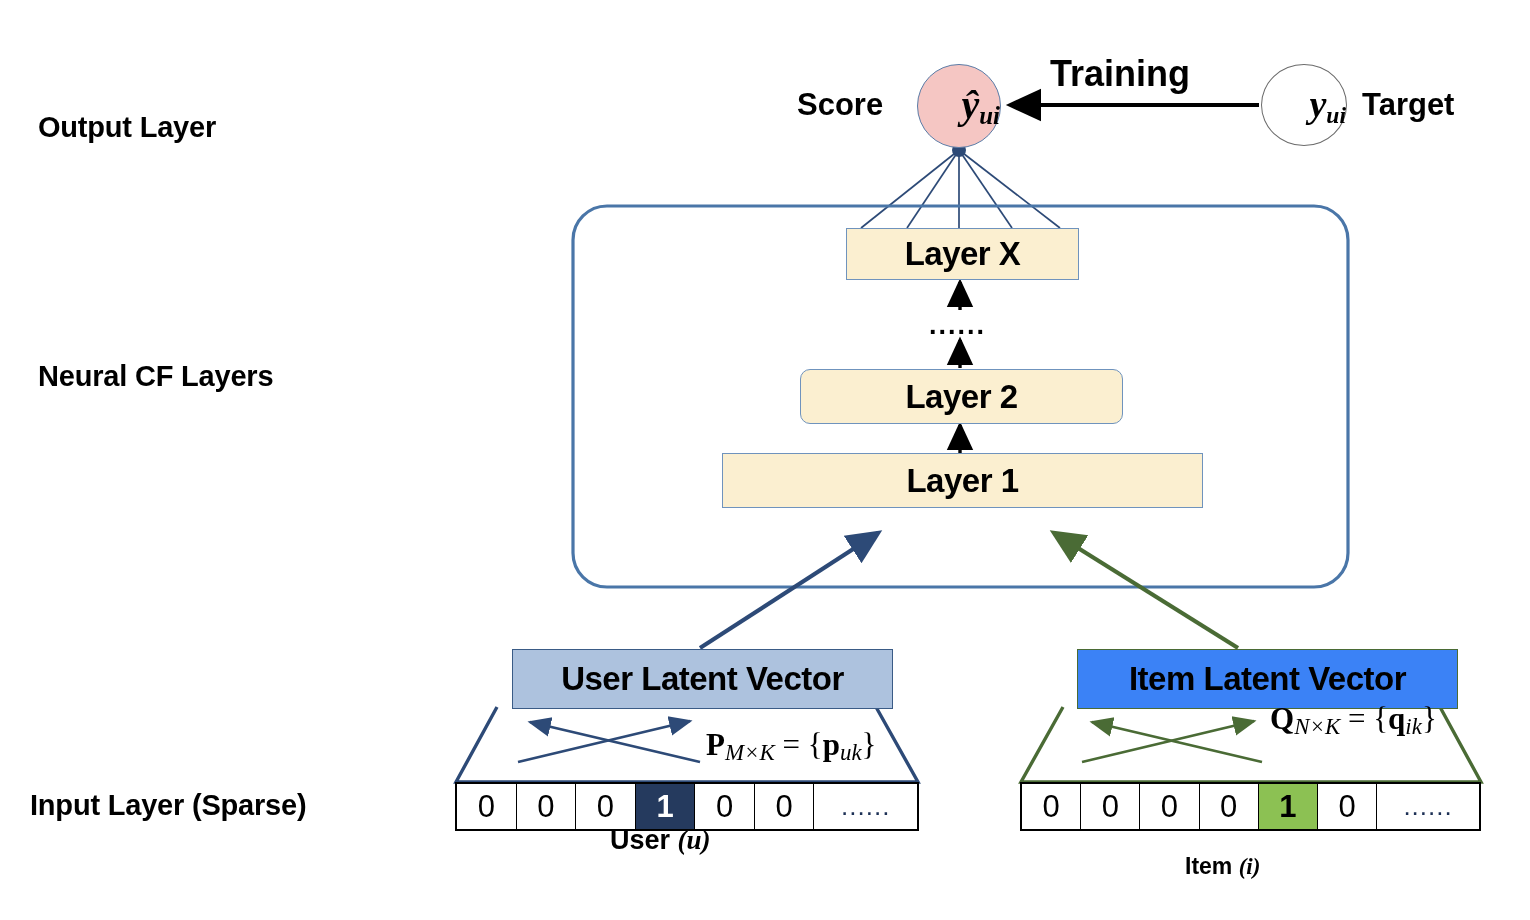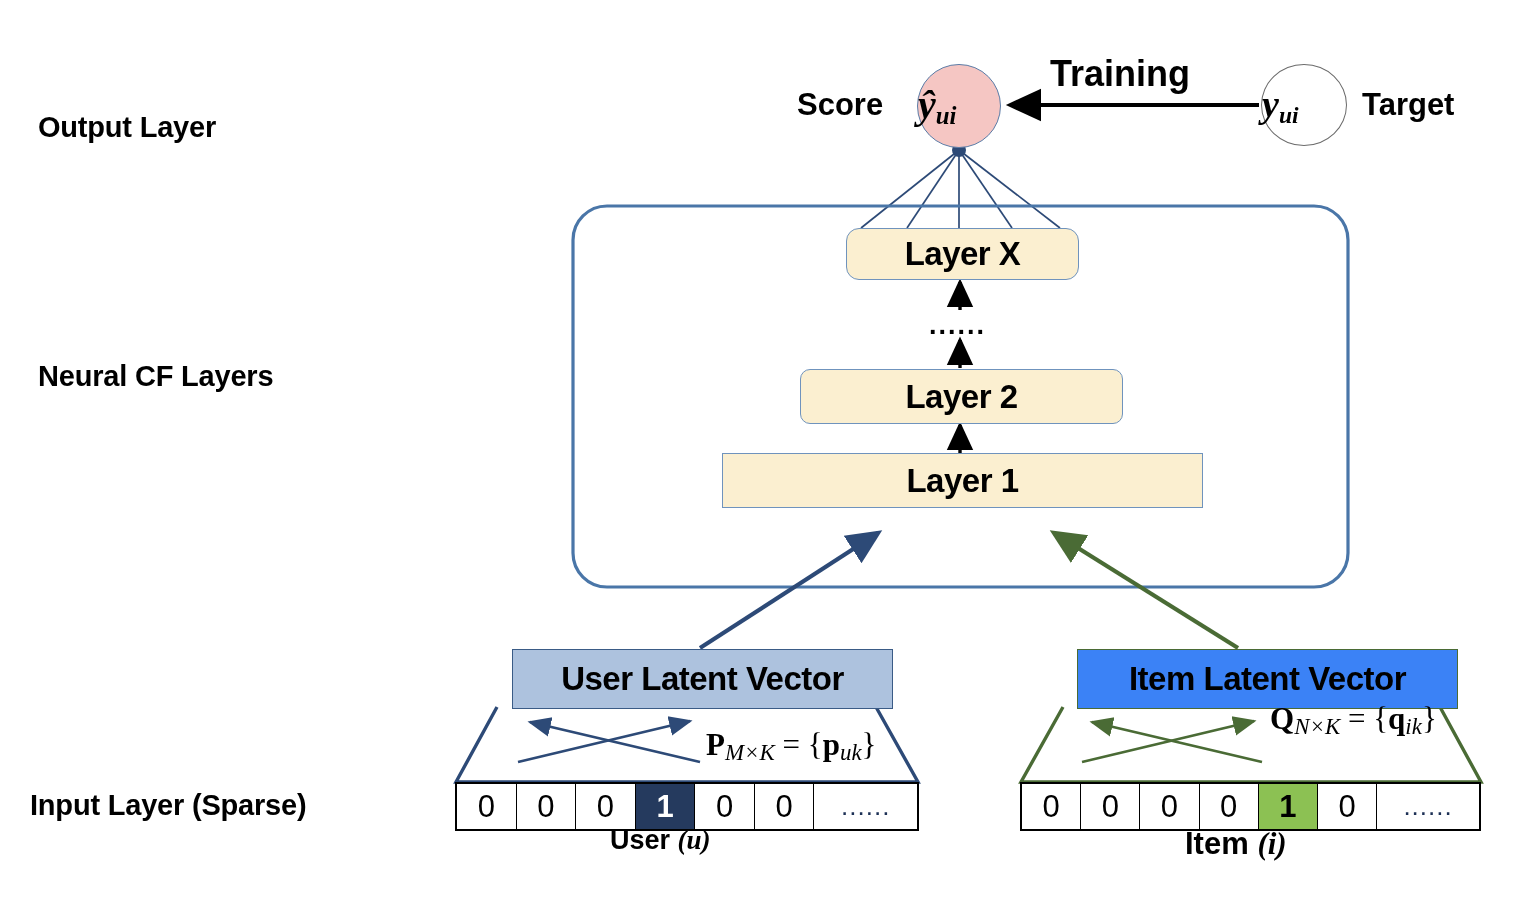--- a/index.html
+++ b/index.html
@@ -28,21 +28,21 @@
   .sparserow{position:absolute;display:flex;border:2px solid #000;box-sizing:border-box;}
   .cell{border-right:1.5px solid #000;display:flex;align-items:center;justify-content:center;
         font-size:31px;box-sizing:border-box;background:#fff;}
   .cell:last-child{border-right:none;}
   .cell.hot-user{background:#253a5e;color:#fff;font-weight:bold;}
   .cell.hot-item{background:#8cc153;color:#000;font-weight:bold;}
   .cell.dots{font-size:26px;letter-spacing:1px;color:#1c3055;}
 
   
   .circ{position:absolute;border-radius:50%;display:flex;align-items:center;
-        justify-content:flex-start;box-sizing:border-box;}
+        justify-content:flex-end;box-sizing:border-box;}
   .circ-score{background:#f5c6c3;border:1.8px solid #5a7ba6;}
   .circ-target{background:#fff;border:1.6px solid #6b6b6b;}
 
   .mathitalic{font-family:"Liberation Serif",serif;font-style:italic;font-weight:bold;}
   .sub{font-size:0.62em;vertical-align:-0.25em;font-style:italic;}
 
   
   .matnote{position:absolute;font-family:"Liberation Serif",serif;font-size:31px;
            white-space:nowrap;}
   .matnote b{font-weight:bold;font-style:normal;}
@@ -134,21 +134,21 @@
   </div>
 
   <div class="lbl" style="left:1050px;top:53px;font-size:36px;">Training</div>
 
   <div class="circ circ-target" style="left:1261px;top:64px;width:86px;height:82px;">
     <span class="mathitalic" style="font-size:38px;"><span>y</span><span class="sub">ui</span></span>
   </div>
 
   <div class="lbl" style="left:1362px;top:87px;font-size:31px;">Target</div>
 
-  <div class="layerbox" style="left:846px;top:228px;width:231px;height:50px;border-radius:13px;">Layer X</div>
+  <div class="layerbox" style="left:846px;top:228px;width:231px;height:50px;">Layer X</div>
 
   <div class="dotsrow" style="left:929px;top:310px;">......</div>
 
   <div class="layerbox" style="left:800px;top:369px;width:321px;height:53px;border-radius:10px;">Layer 2</div>
 
   <div class="layerbox" style="left:722px;top:453px;width:479px;height:53px;">Layer 1</div>
 
   <div class="latentbox latent-user" style="left:497px;top:649px;width:379px;height:58px;">User Latent Vector</div>
 
   <div class="latentbox latent-item" style="left:1062px;top:649px;width:379px;height:58px;">Item Latent Vector</div>
@@ -183,18 +183,18 @@
       <div class="cell hot-item" style="flex: 1 1 0%;">1</div>
       <div class="cell" style="flex: 1 1 0%;">0</div>
       <div class="cell dots" style="flex: 1.75 1 0%;">......</div>
     </div>
 
   <div class="lbl" style="left:610px;top:825px;font-size:27px;">
     <span>User</span>
     <span class="mathitalic" style="font-family:'Liberation Serif',serif;">(u)</span>
   </div>
 
-  <div class="lbl" style="left:1185px;top:826px;font-size:31px;">
+  <div class="lbl" style="left:1185px;top:853px;font-size:23px;">
     <span>Item</span>
     <span class="mathitalic" style="font-family:'Liberation Serif',serif;">(i)</span>
   </div>
 
 </div>
 
 </body></html>

